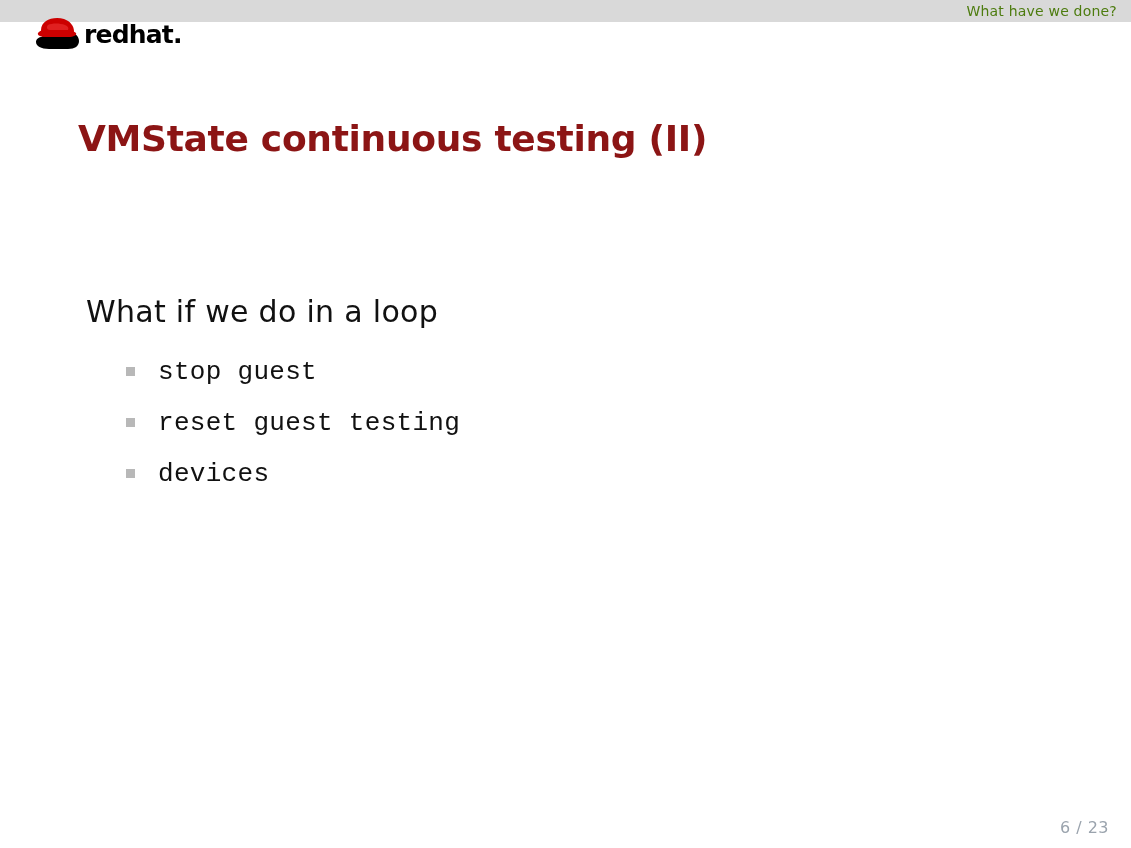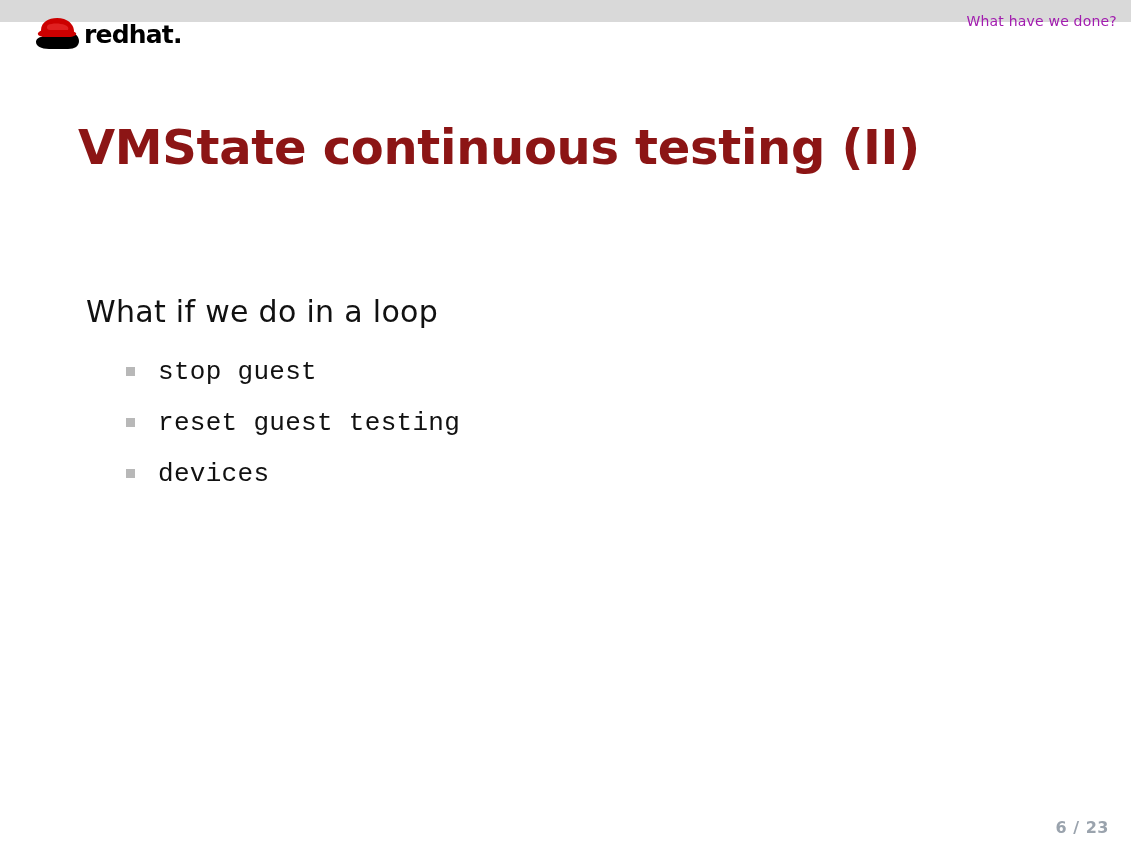--- a/index.html
+++ b/index.html
@@ -28,24 +28,24 @@
     position: absolute;
     left: 0;
     top: 0;
     width: 1131px;
     height: 22px;
     background: #d9d9d9;
   }
   .headbar-title {
     position: absolute;
     right: 14px;
-    top: 12px;
+    top: 2px;
     font-size: 14px;
     line-height: 19px;
-    color: #a21caf;
+    color: #4d7c0f;
     letter-spacing: 0.2px;
     white-space: nowrap;
     font-family: "DejaVu Sans", "Liberation Sans", sans-serif;
   }
 
   
   .logo {
     position: absolute;
     left: 30px;
     top: 16px;
@@ -68,21 +68,21 @@
   }
   .logo-red { color: #000000; }
   .logo-hat { color: #000000; }
   .logo-dot { color: #000000; }
 
   
   .frame-title {
     position: absolute;
     left: 78px;
     top: 90px;
-    font-size: 48px;
+    font-size: 36px;
     line-height: 50px;
     font-weight: bold;
     color: #8c1515;
     letter-spacing: -0.3px;
     white-space: nowrap;
     font-family: "DejaVu Sans", "Liberation Sans", sans-serif;
   }
 
   
   .body-area {
@@ -138,21 +138,20 @@
   
   .page-number {
     position: absolute;
     right: 22px;
     bottom: 10px;
     font-size: 16px;
     line-height: 20px;
     color: #9aa3ad;
     letter-spacing: 0.5px;
     white-space: nowrap;
-    font-weight: bold;
   }
 </style>
 </head>
 <body>
 
 <div class="slide">
 
   <div class="headbar">
     <div class="headbar-title">What have we done?</div>
   </div>

